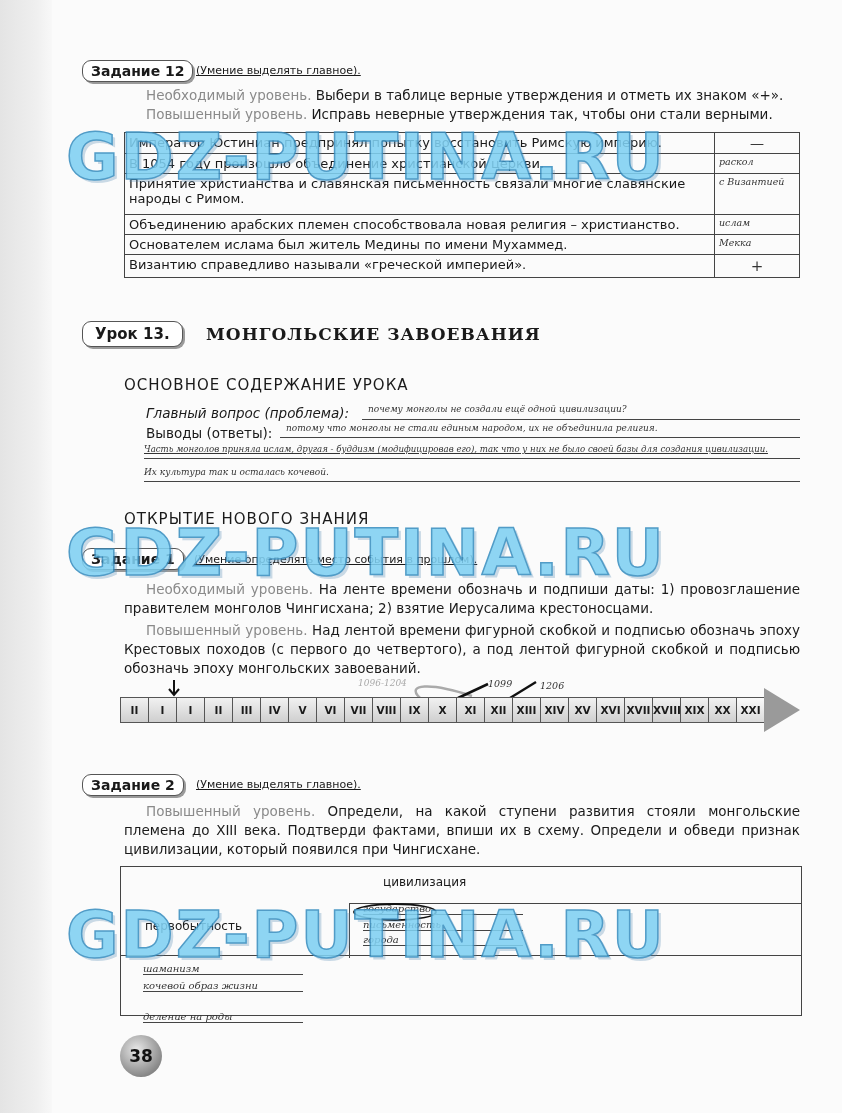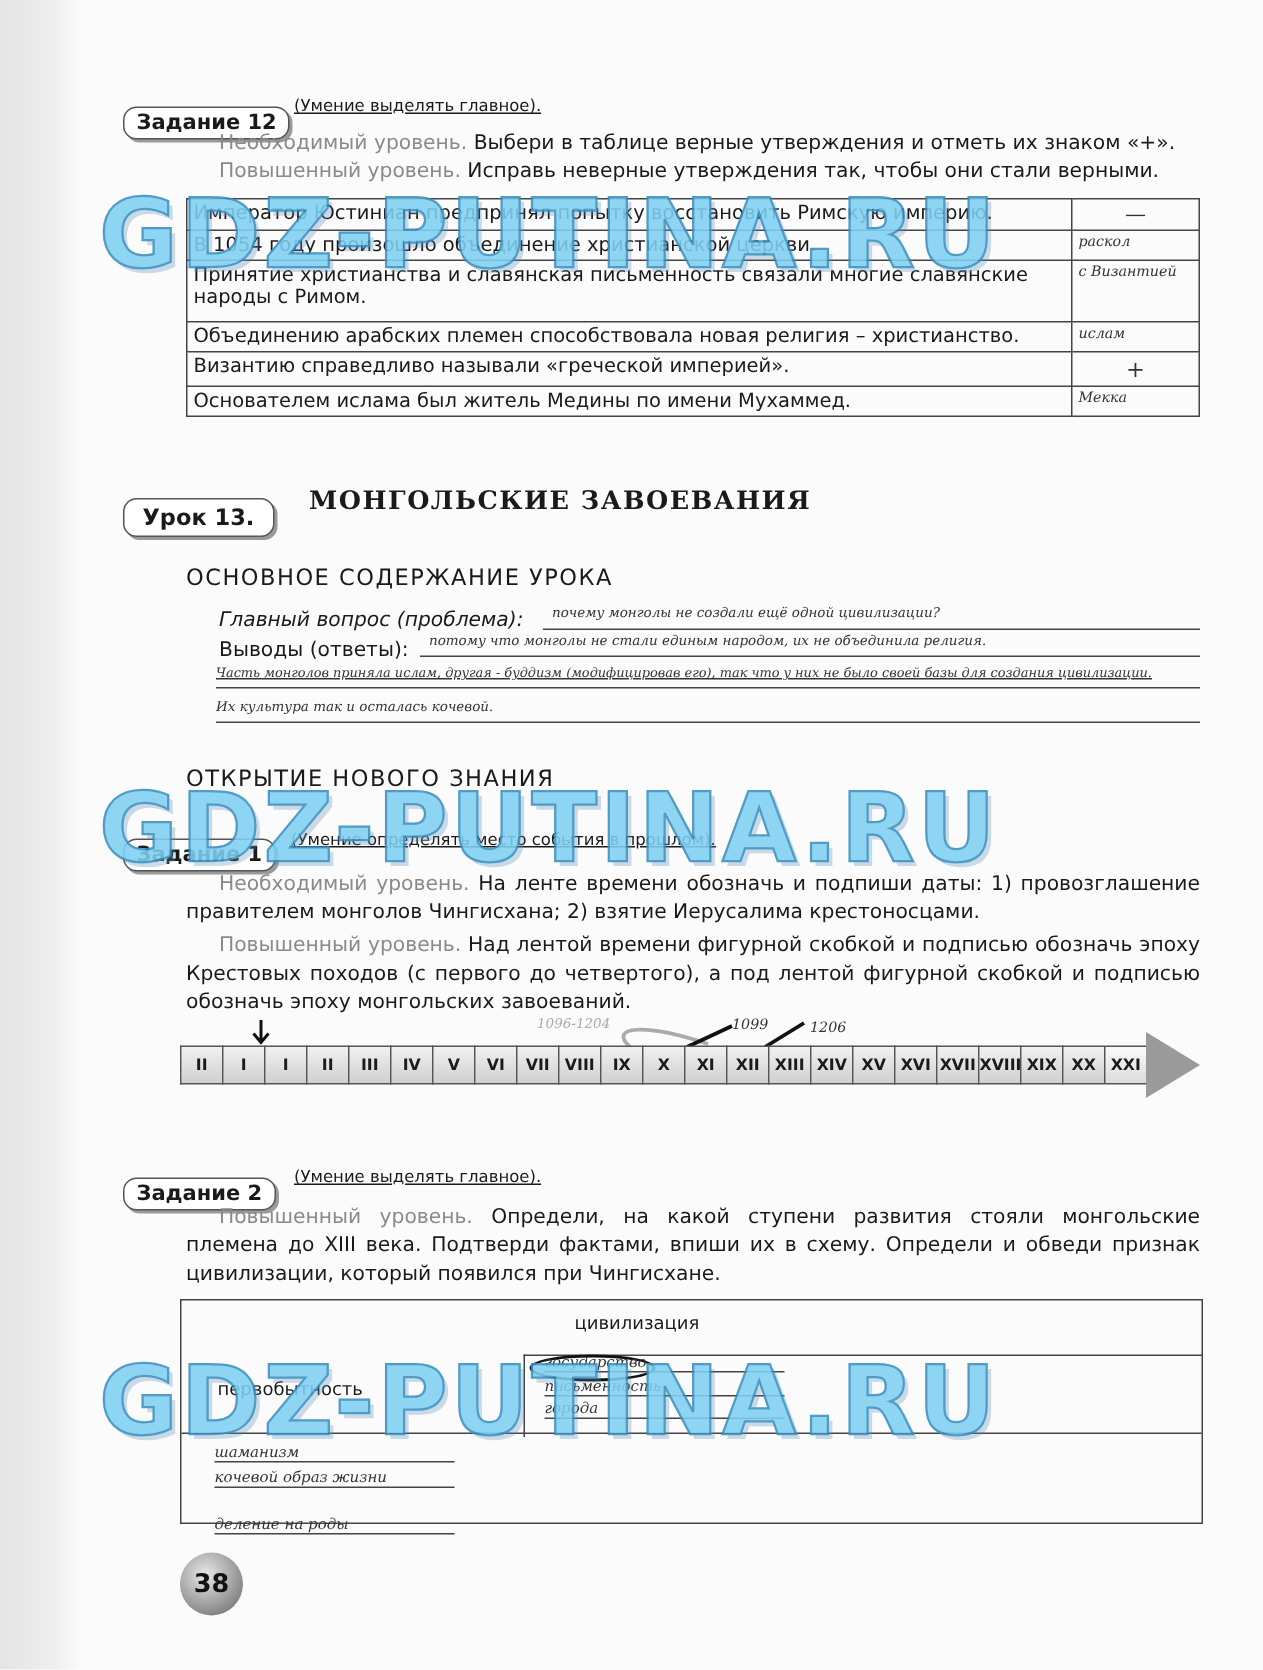--- a/index.html
+++ b/index.html
@@ -1,19 +1,19 @@
 <!DOCTYPE html>
 <html><head>
 <meta charset="utf-8">
 <style>
   html,body{margin:0;padding:0;}
   body{width:842px;height:1113px;background:#fbfbfb;position:relative;overflow:hidden;font-family:"DejaVu Sans",sans-serif;color:#1a1a1a;}
   .leftband{position:absolute;left:0;top:0;width:52px;height:1113px;background:linear-gradient(90deg,#e4e4e4,#efefef 70%,#f8f8f8);}
   .abs{position:absolute;}
-  .pill{position:absolute;border:1.5px solid #555;border-radius:9px;background:#fff;font-weight:bold;font-size:14px;padding:2px 8px;box-shadow:2px 2px 0 #9a9a9a;margin-top:11px;}
+  .pill{position:absolute;border:1.5px solid #555;border-radius:9px;background:#fff;font-weight:bold;font-size:14px;padding:2px 8px;box-shadow:2px 2px 0 #9a9a9a;}
   .task-sub{font-size:11px;text-decoration:underline;}
   .para{font-size:13.5px;line-height:19px;}
   .gray{color:#8a8a8a;}
   table.t12{position:absolute;left:124px;top:132px;width:676px;border-collapse:collapse;font-size:13px;}
   table.t12 td{border:1px solid #444;padding:2px 4px;vertical-align:top;}
   table.t12 td.ans{width:76px;font-family:"DejaVu Serif",serif;font-style:italic;font-size:9.5px;color:#333;}
   .hand{font-family:"DejaVu Serif",serif;font-style:italic;color:#333;}
   .uline{position:absolute;border-bottom:1px solid #444;}
   .lesson-title{font-family:"DejaVu Serif",serif;font-weight:bold;font-size:17px;letter-spacing:1px;}
   .section-h{font-size:15px;letter-spacing:1px;}
@@ -53,26 +53,26 @@
       </tr>
   <tr>
         <td style="height:36px;">Принятие христианства и славянская письменность связали многие славянские народы с Римом.</td>
         <td class="ans">с Византией</td>
       </tr>
   <tr>
         <td>Объединению арабских племен способствовала новая религия – христианство.</td>
         <td class="ans">ислам</td>
       </tr>
   <tr>
+        <td>Основателем ислама был житель Медины по имени Мухаммед.</td>
+        <td class="ans">Мекка</td>
+      </tr>
+  <tr>
         <td>Византию справедливо называли «греческой империей».</td>
         <td class="ans" style="text-align:center;font-size:15px;font-style:normal;">+</td>
-      </tr>
-  <tr>
-        <td>Основателем ислама был житель Медины по имени Мухаммед.</td>
-        <td class="ans">Мекка</td>
       </tr>
 </tbody>
   </table>
 
 <div class="pill" style="left:82px;top:321px;font-size:15px;padding:3px 12px;">Урок 13.</div>
 <div class="abs lesson-title" style="left:206px;top:324px;">МОНГОЛЬСКИЕ   ЗАВОЕВАНИЯ</div>
 
 <div class="abs section-h" style="left:124px;top:376px;">ОСНОВНОЕ  СОДЕРЖАНИЕ  УРОКА</div>
 <div class="abs para" style="left:146px;top:404px;font-style:italic;">Главный вопрос (проблема):</div>
 <div class="uline" style="left:362px;top:404px;width:438px;height:15px;">

